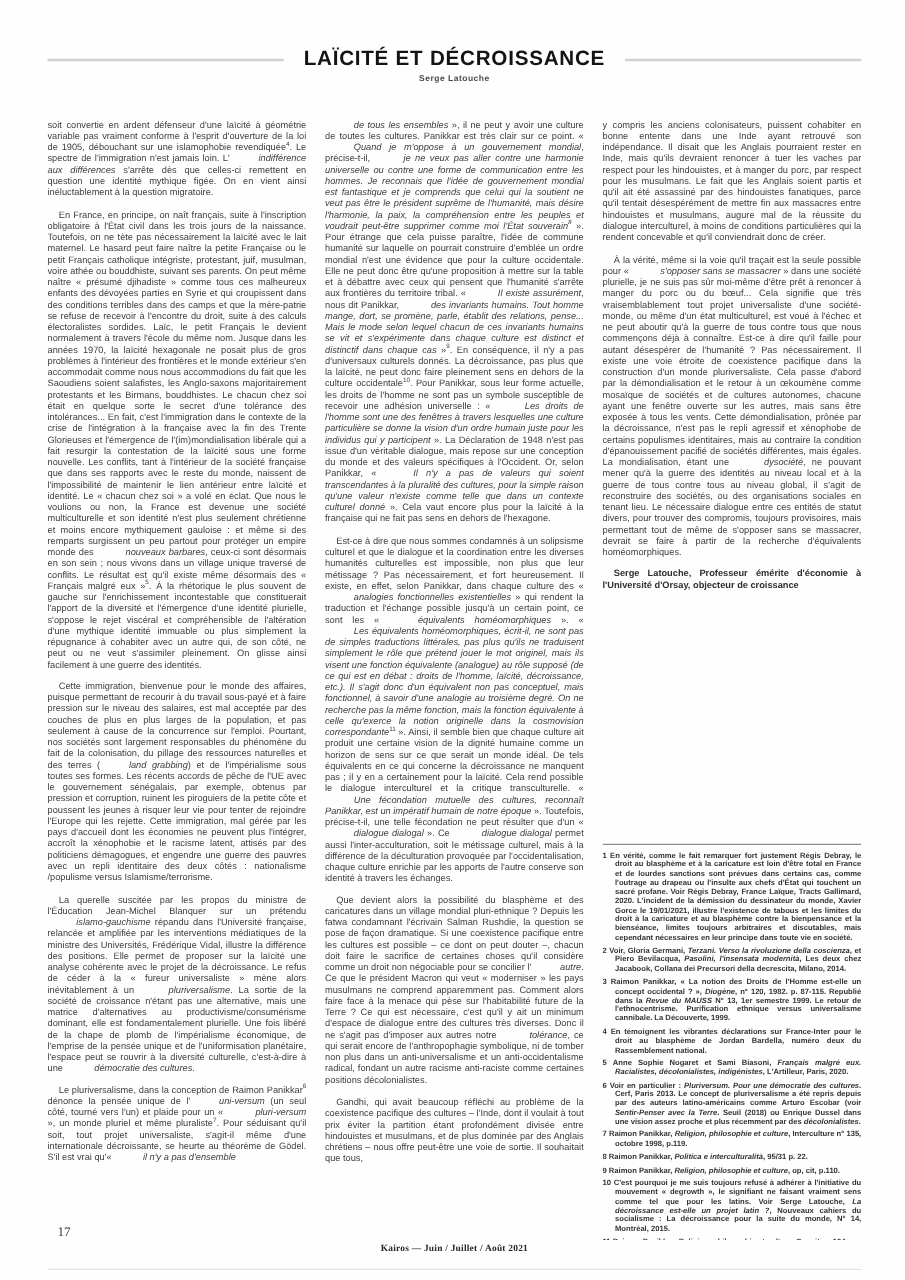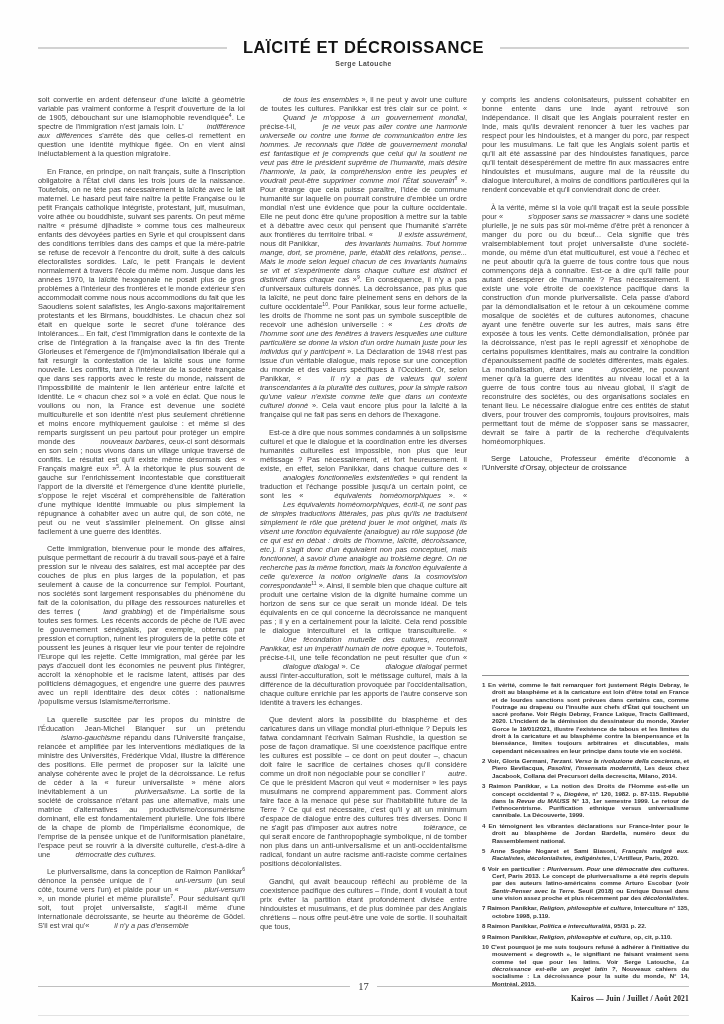--- a/index.html
+++ b/index.html
@@ -23,43 +23,43 @@
   }
   .col { width:207px; height:897px; overflow:hidden; position:relative; }
   .col p {
     margin:0 0 8.5px 0; font-size:7.4px; line-height:9px;
     text-align:justify; text-indent:9px; hyphens:auto; -webkit-hyphens:auto;
   }
   .paragraphs p:first-of-type { text-indent:0; }
   .col p i { font-style:italic;margin-left:23px; }
   sup { font-size:68%; line-height:0; vertical-align:super; }
   .author-credit {
-    margin-top:9px; font-size:7.4px; line-height:9px; font-weight:normal;
+    margin-top:9px; font-size:7.4px; line-height:9px; font-weight:bold;
     color:#2e2e2e; text-align:justify; text-indent:9px;
   }
   
   .footnotes {
     position:absolute; top:580px; left:0; right:0;
     border-top:1px solid #8f8f8f; padding-top:5px;
   }
   .footnote {
     font-size:6.1px; line-height:7.3px; font-weight:bold; color:#343434;
     text-align:justify; padding-left:10px; text-indent:-10px; margin-bottom:3.2px;
     hyphens:auto; -webkit-hyphens:auto;
   }
   .footnote i { font-style:italic; }
   
   .footer { position:absolute; left:38px; width:651px; top:981px; }
-  .pagenum-row { display:flex; align-items:center; }
+  .pagenum-row { display:flex; align-items:flex-start;flex-direction:column; }
   .pagenum-row .rule { flex:1; height:1px; background:#bfbfbf; }
   .page-number {
     padding:0 8px; font-family:"Liberation Serif", serif; font-size:10.5px; color:#333;
   }
   .journal-line {
-    text-align:right; margin-top:2px; font-family:"Liberation Serif", serif;
+    text-align:center; margin-top:2px; font-family:"Liberation Serif", serif;
     font-weight:bold; font-size:7.5px; color:#262626; letter-spacing:0.2px;
   }
   .bottom-rule { position:absolute; left:38px; width:651px; top:1015px; height:1px; background:#e2e2e2; }
 </style>
 </head>
 <body>
 
 <div class="page">
 
   <div class="header">

